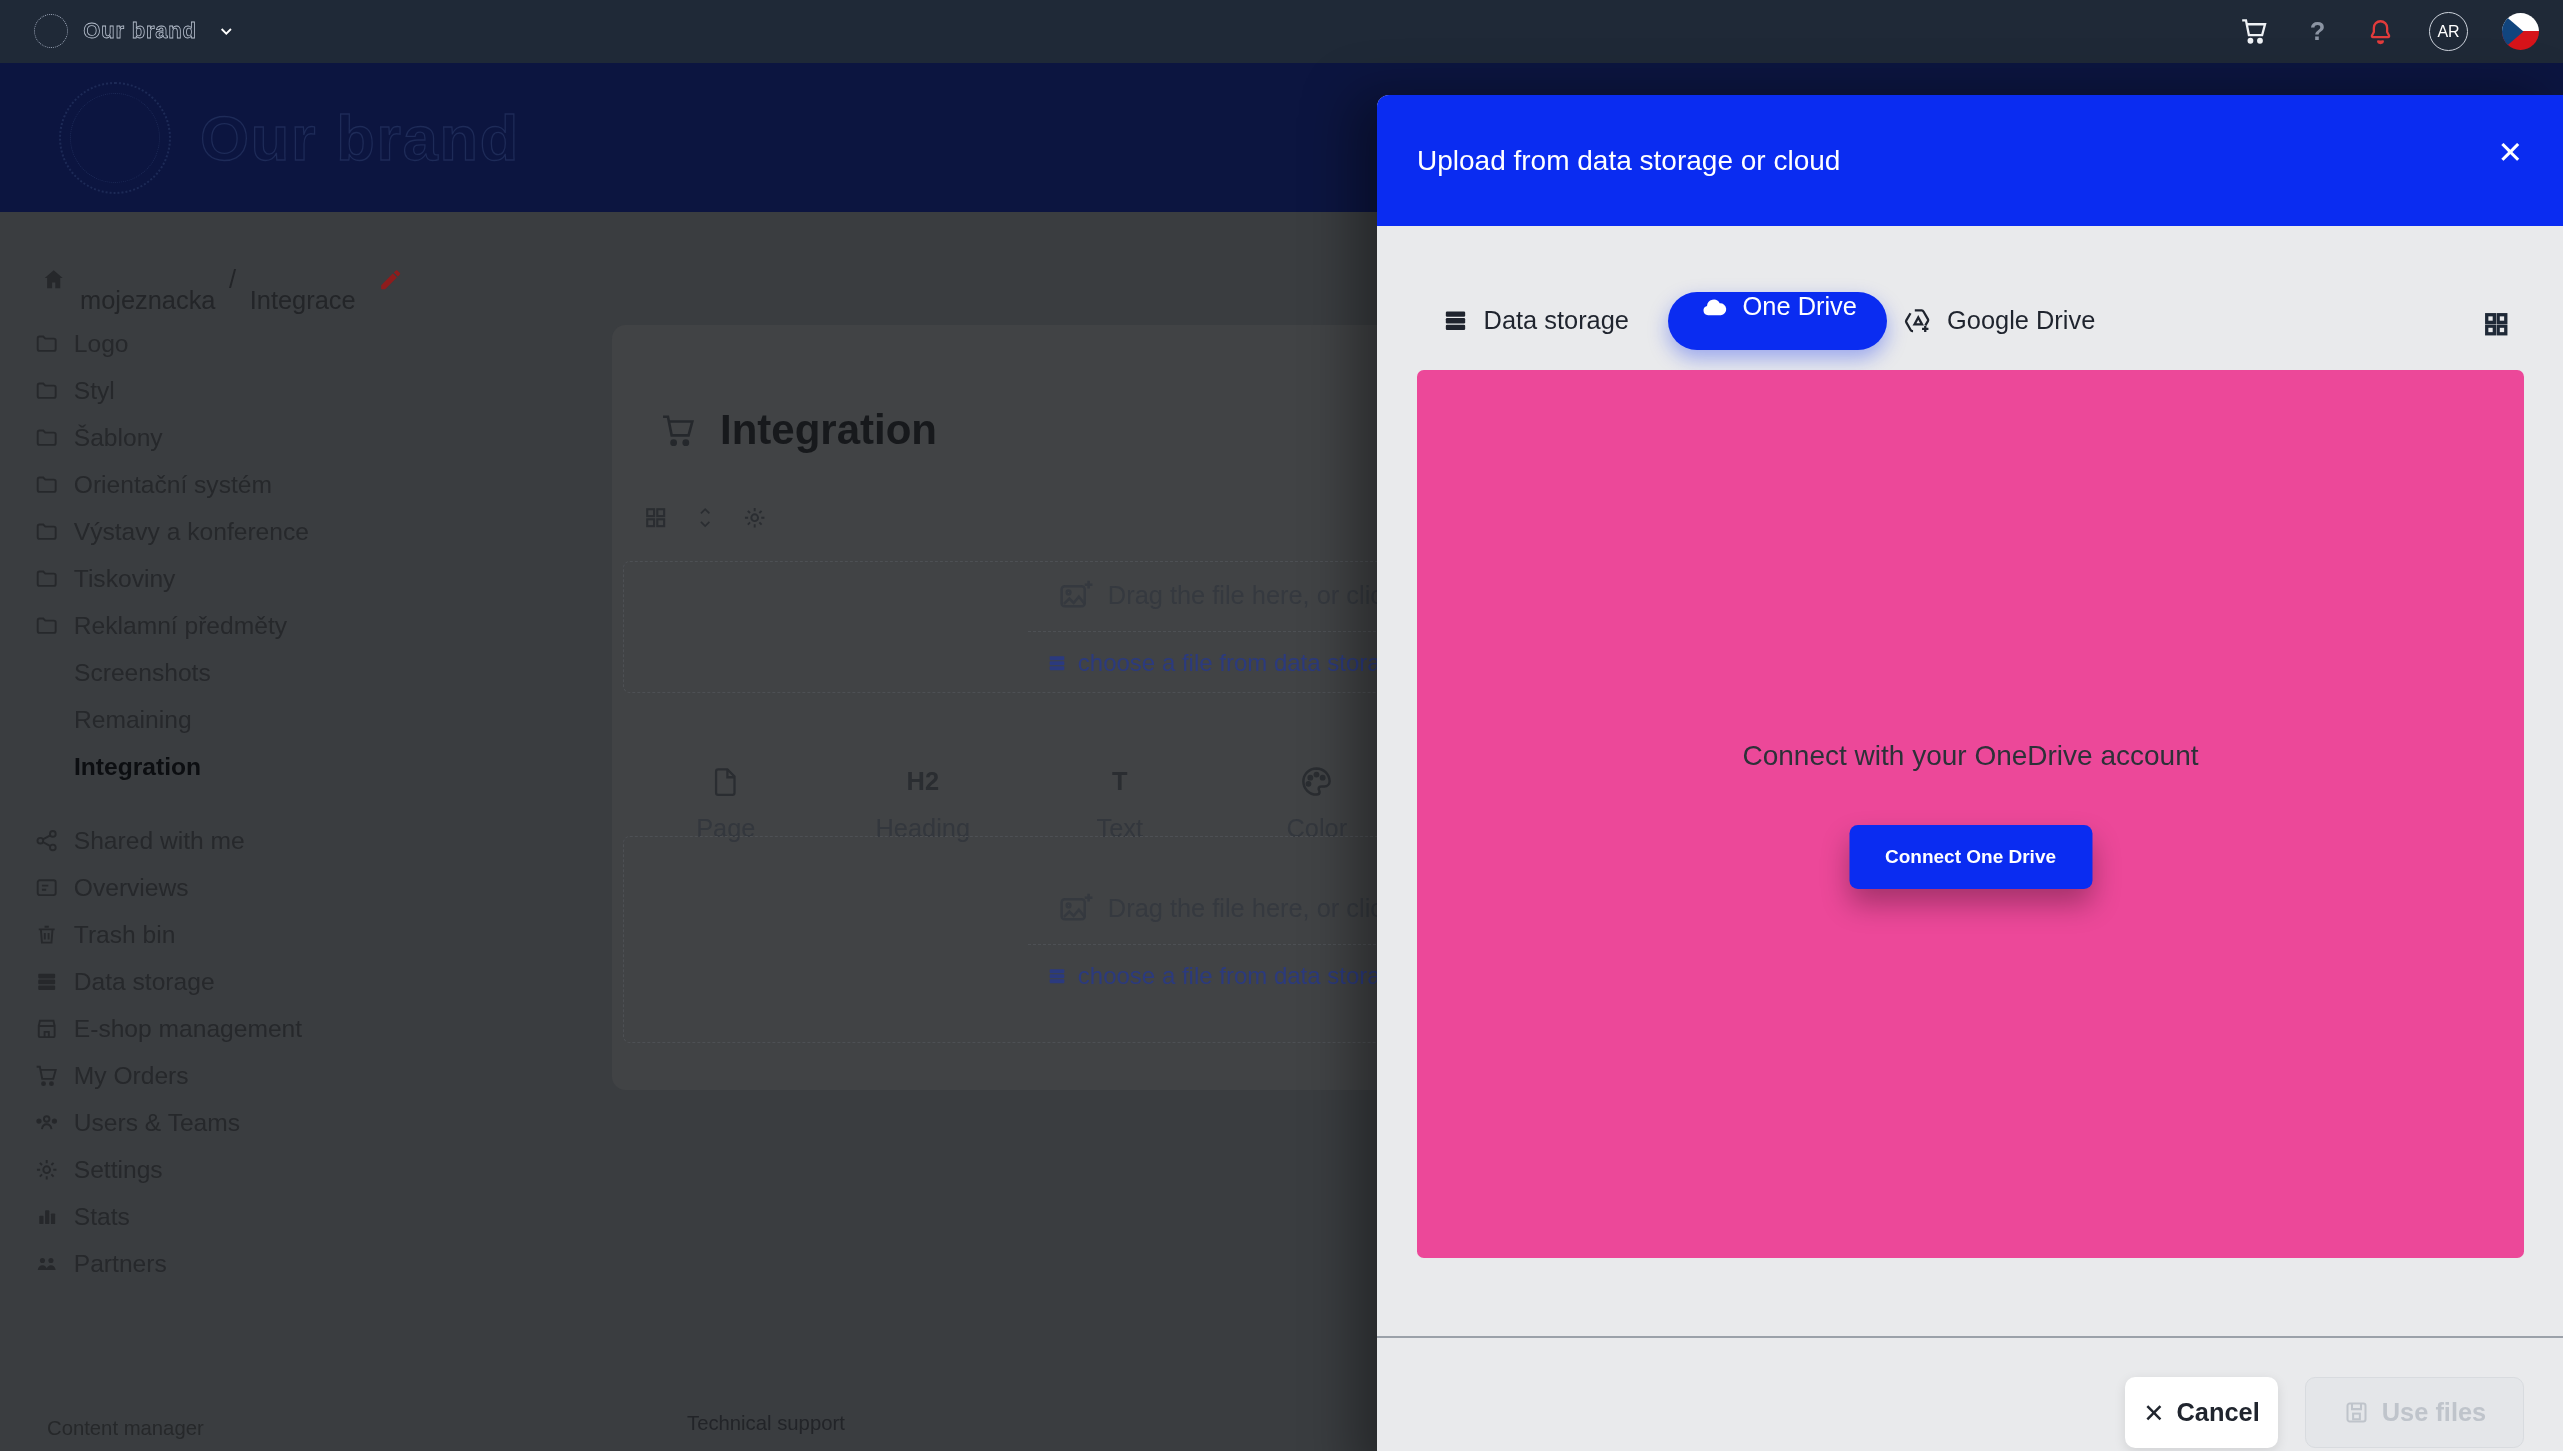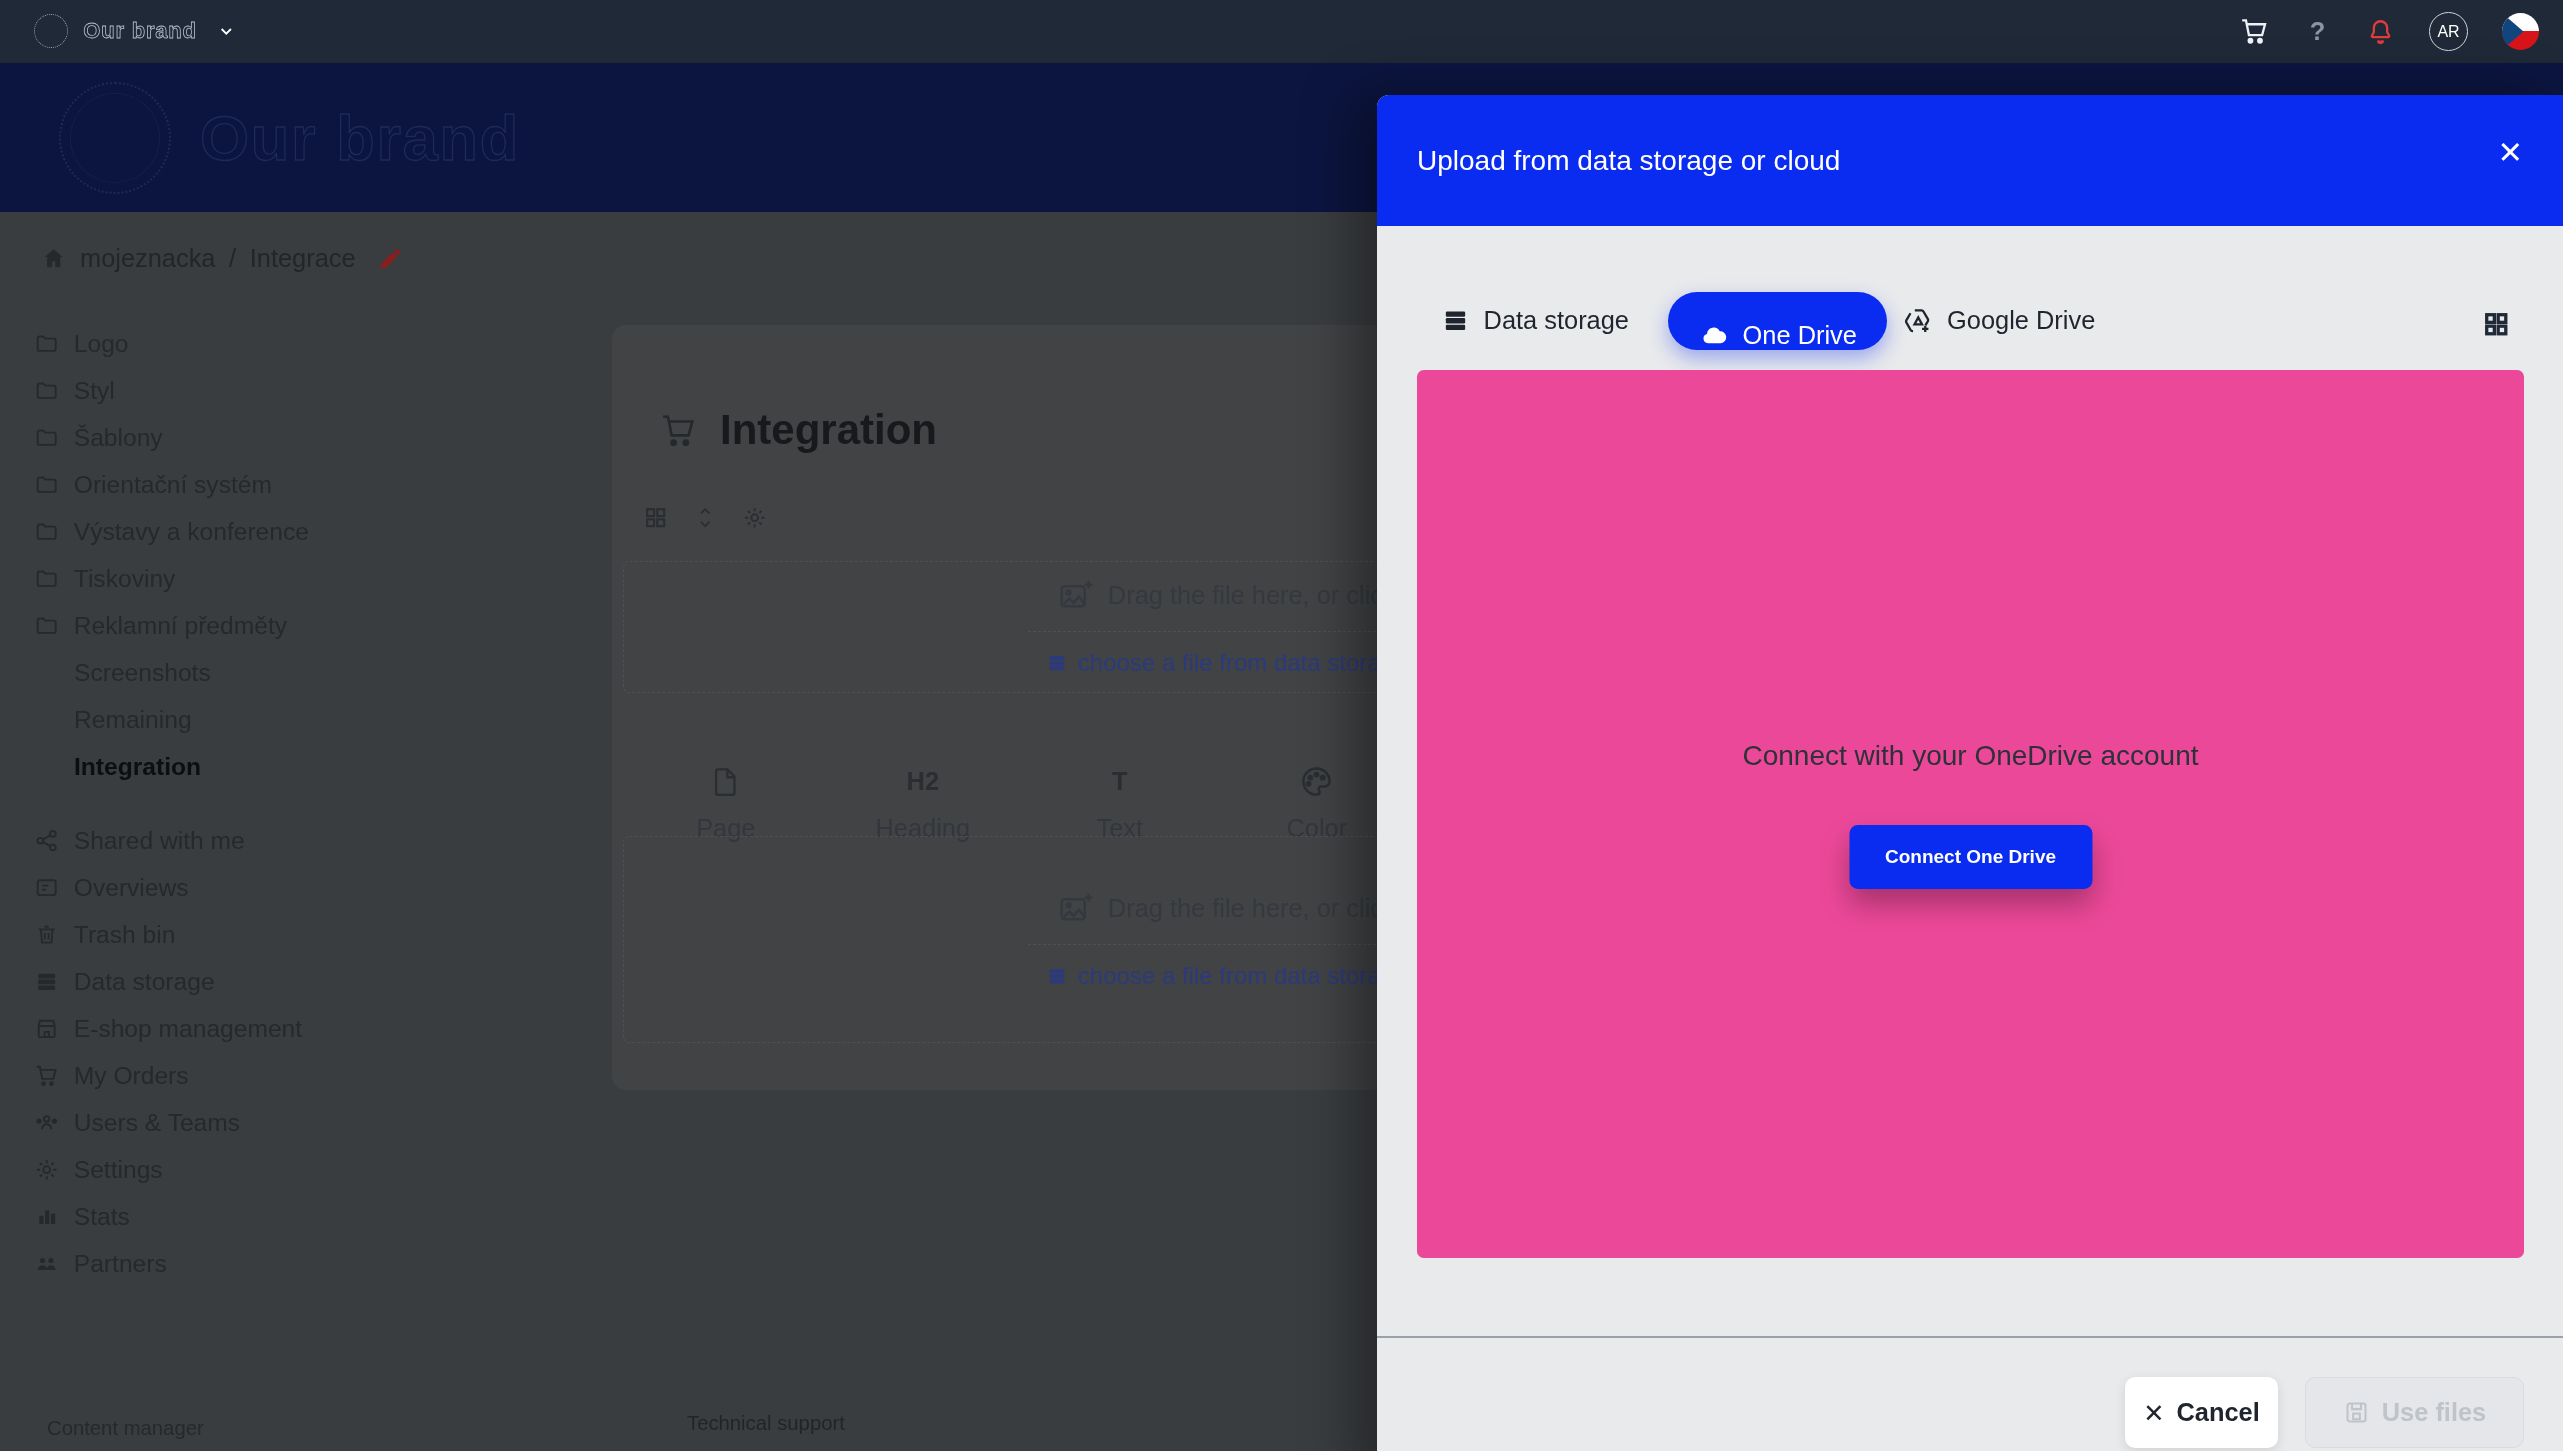--- a/index.html
+++ b/index.html
@@ -27,21 +27,21 @@
   .hero{position:absolute;left:0;top:63px;width:100%;height:149px;background:#0c1540;}
   .hero-inner{position:absolute;left:59px;top:0;height:100%;display:flex;align-items:center;gap:29px;}
   .hero-circle{width:112px;height:112px;border-radius:50%;border:2.5px dotted #1d2a56;box-sizing:border-box;
                display:flex;align-items:center;justify-content:center;}
   .hero-circle::after{content:"";width:88px;height:88px;border-radius:50%;border:1.7px dotted #1d2a56;}
   .hero-name{font-size:63px;font-weight:bold;color:transparent;-webkit-text-stroke:1.3px #1e2b58;letter-spacing:1.7px;}
 
   
   .breadcrumb{position:absolute;left:41px;top:244px;display:flex;align-items:center;gap:13.6px;
               font-size:25.4px;color:#232528;}
-  .bc-text{cursor:pointer;}
+  .bc-text{cursor:pointer;margin-top:42px;}
   .bc-pencil{margin-left:8.5px;cursor:pointer;}
 
   
   .sidebar{position:absolute;left:34px;top:320px;width:356px;}
   .side-item{height:47px;display:flex;align-items:center;gap:14.4px;font-size:24.6px;color:#26282b;cursor:pointer;}
   .side-item .sicon{width:25.4px;height:25.4px;flex:0 0 25.4px;color:#26282b;}
   .side-sub{padding-left:40px;}
   .side-active{font-weight:bold;color:#0c0e11;}
   .side-gap{height:27px;}
 
@@ -74,21 +74,21 @@
          border-top-left-radius:12px;box-shadow:-24px 0 51px rgba(0,0,0,.35);z-index:80;margin-top:32px;}
   .modal-header{position:absolute;left:0;top:0;width:100%;height:131px;background:#0a2cf1;
                 border-top-left-radius:12px;display:flex;align-items:center;}
   .modal-title{margin-left:40px;font-size:28px;font-weight:500;color:#fff;}
   .modal-close{position:absolute;right:40px;top:42px;font-size:30.5px;color:#fff;cursor:pointer;line-height:1;}
   .tabs{position:absolute;left:0;top:192px;width:100%;height:76px;}
   .tab{position:absolute;display:flex;align-items:center;gap:13.6px;font-size:25.4px;color:#1f242e;cursor:pointer;}
   .tab-data{left:64px;top:18.6px;}
   .tab-gdrive{left:526px;top:18.6px;}
   .tab-pill{position:absolute;left:291px;top:5.1px;height:58px;padding:0 30.5px;border-radius:29px;
-            background:#0a2cf1;color:#fff;display:flex;align-items:flex-end;gap:13.6px;font-size:25.4px;
+            background:#0a2cf1;color:#fff;display:flex;align-items:flex-start;gap:13.6px;font-size:25.4px;
             cursor:pointer;box-shadow:0 8.5px 20.3px rgba(10,44,241,.35);}
   .tab-viewgrid{position:absolute;left:1104px;top:22px;color:#1f2937;cursor:pointer;}
   .panel{position:absolute;left:40px;top:275px;width:1107px;height:888px;background:#ec4899;border-radius:6.8px;}
   .panel-msg{position:absolute;left:0;top:370px;width:100%;text-align:center;font-size:28px;color:#2d3138;}
   .connect-btn{position:absolute;left:50%;top:455px;transform:translateX(-50%);height:64px;padding:0 36px;
                background:#0a2cf1;border:none;border-radius:8.5px;color:#fff;font-size:19px;font-weight:bold;
                font-family:inherit;cursor:pointer;box-shadow:0 15.3px 29px rgba(0,0,0,.30);white-space:nowrap;}
   .modal-divider{position:absolute;left:0;top:1241px;width:100%;height:1.7px;background:#9ba1a9;}
   .cancel-btn{position:absolute;left:748px;top:1282px;width:153px;height:71px;background:#fff;border:none;
               border-radius:10.2px;display:flex;align-items:center;justify-content:center;gap:12px;

